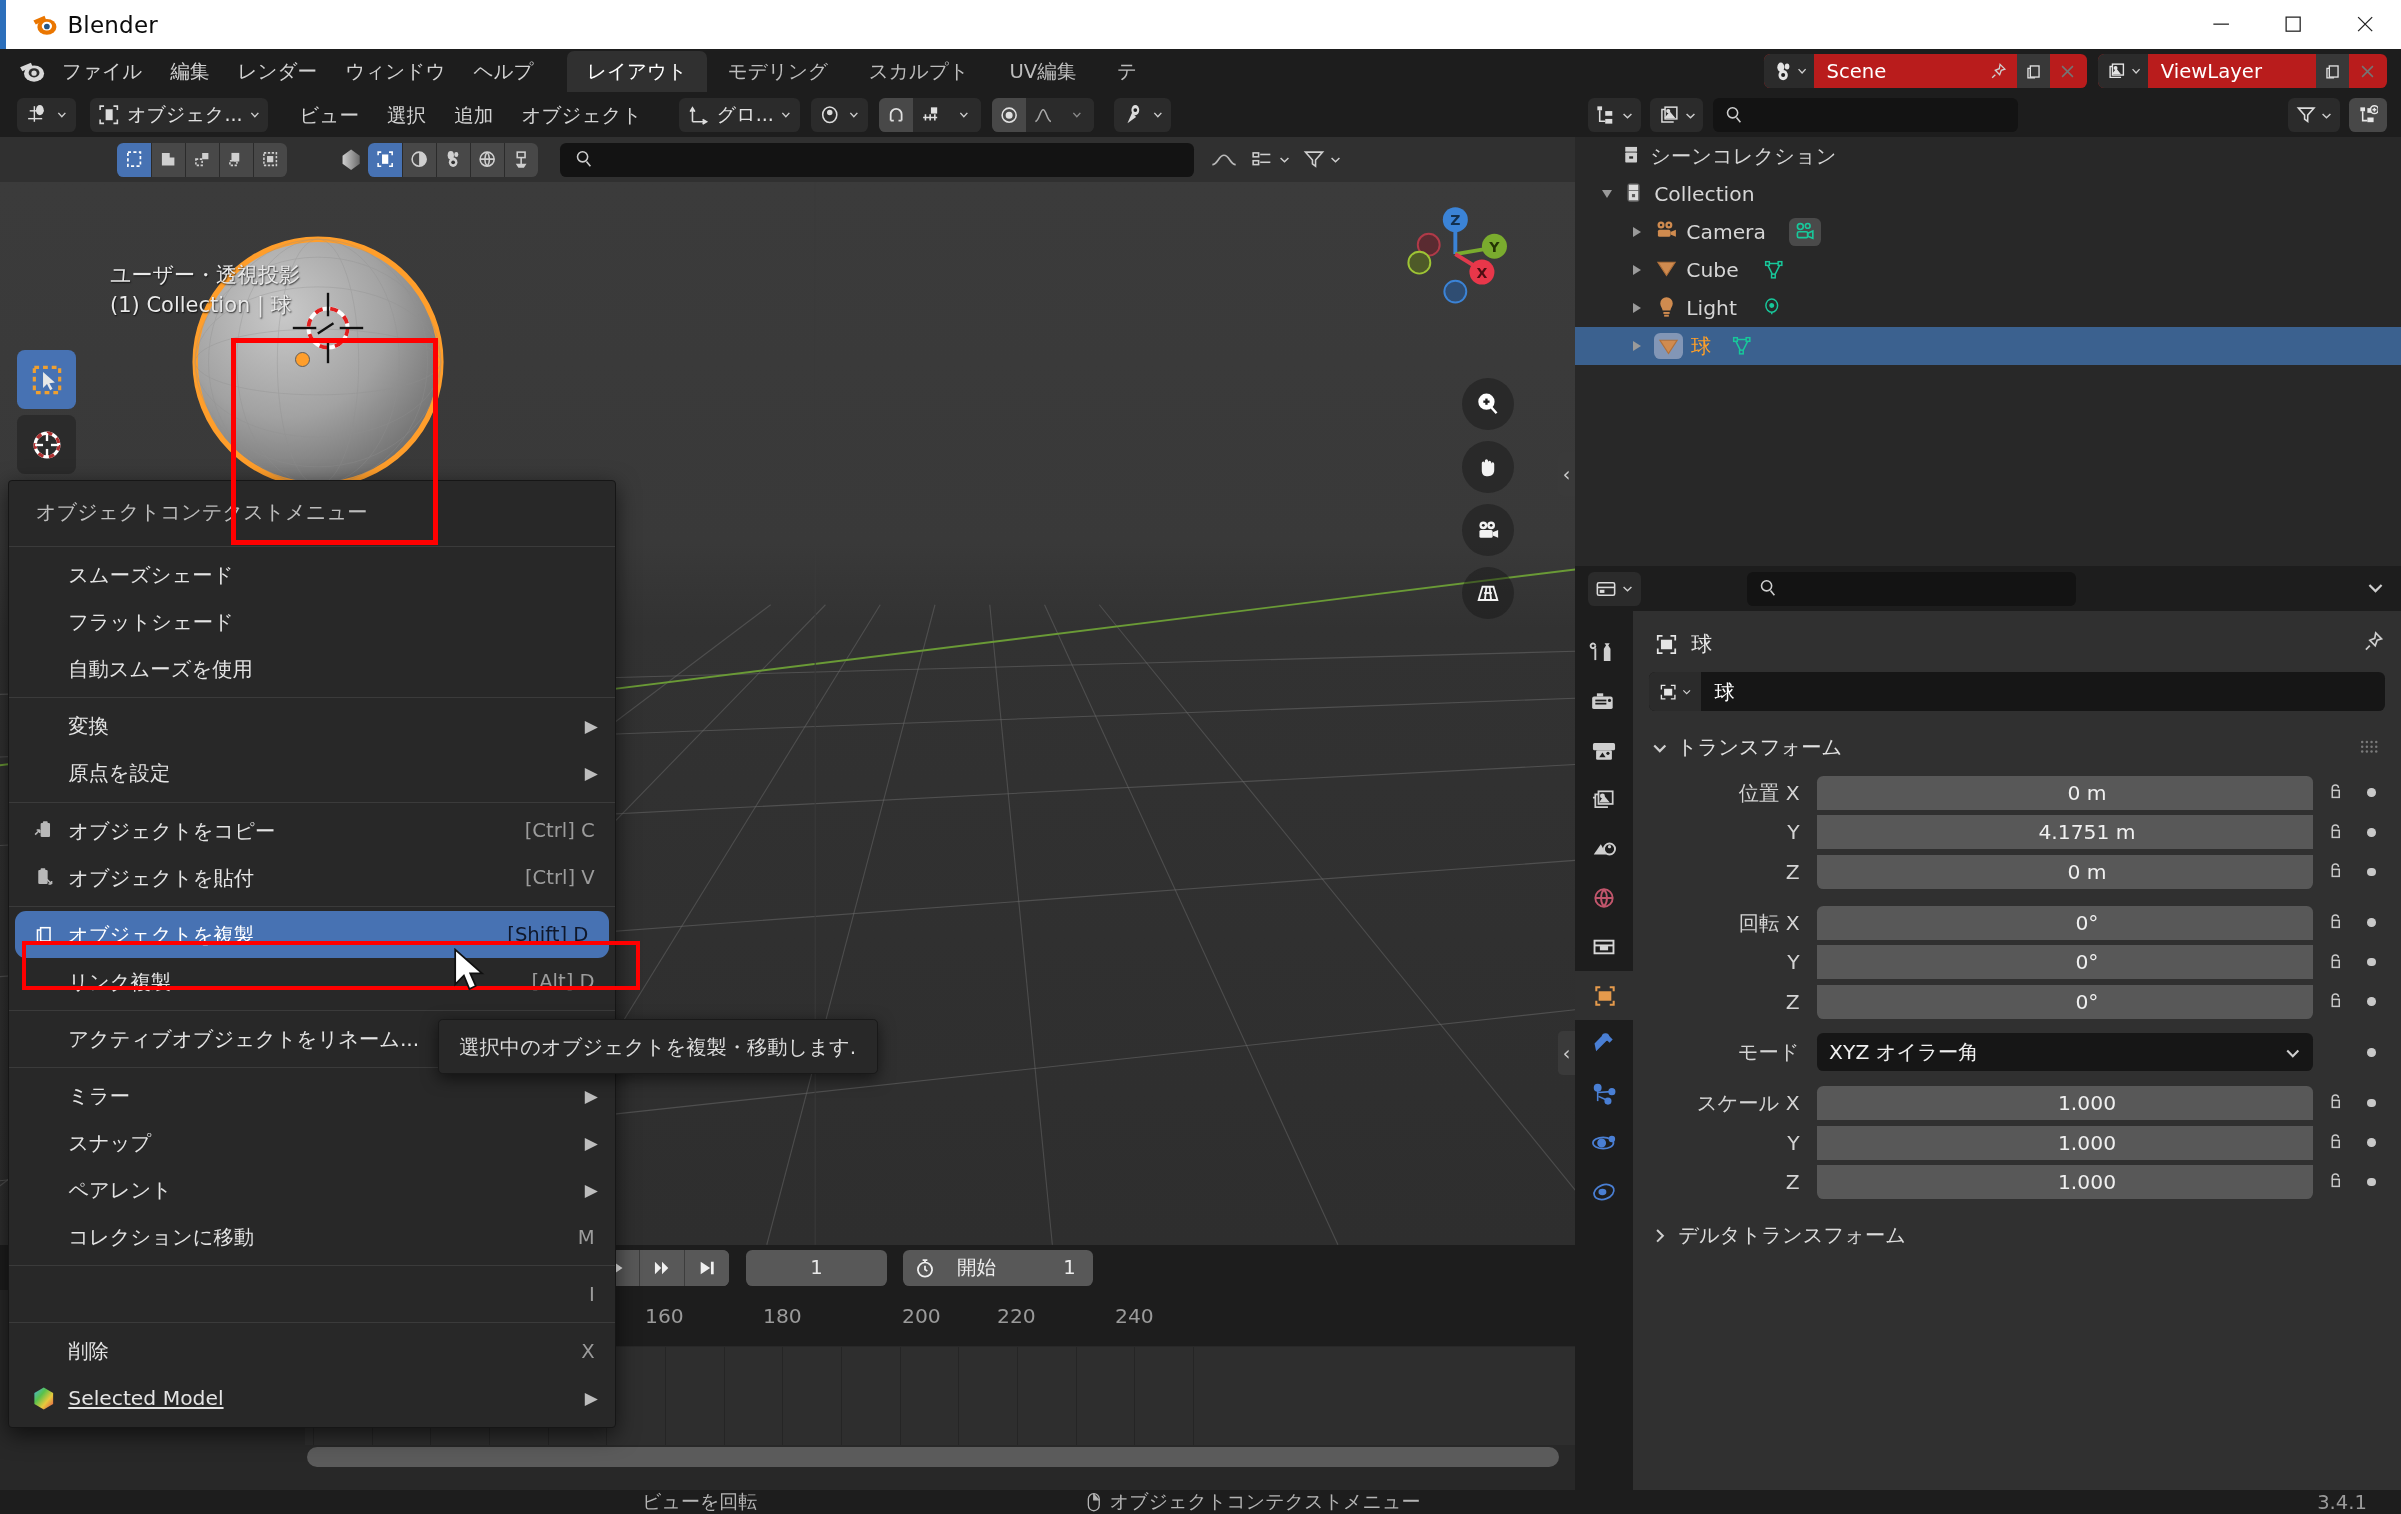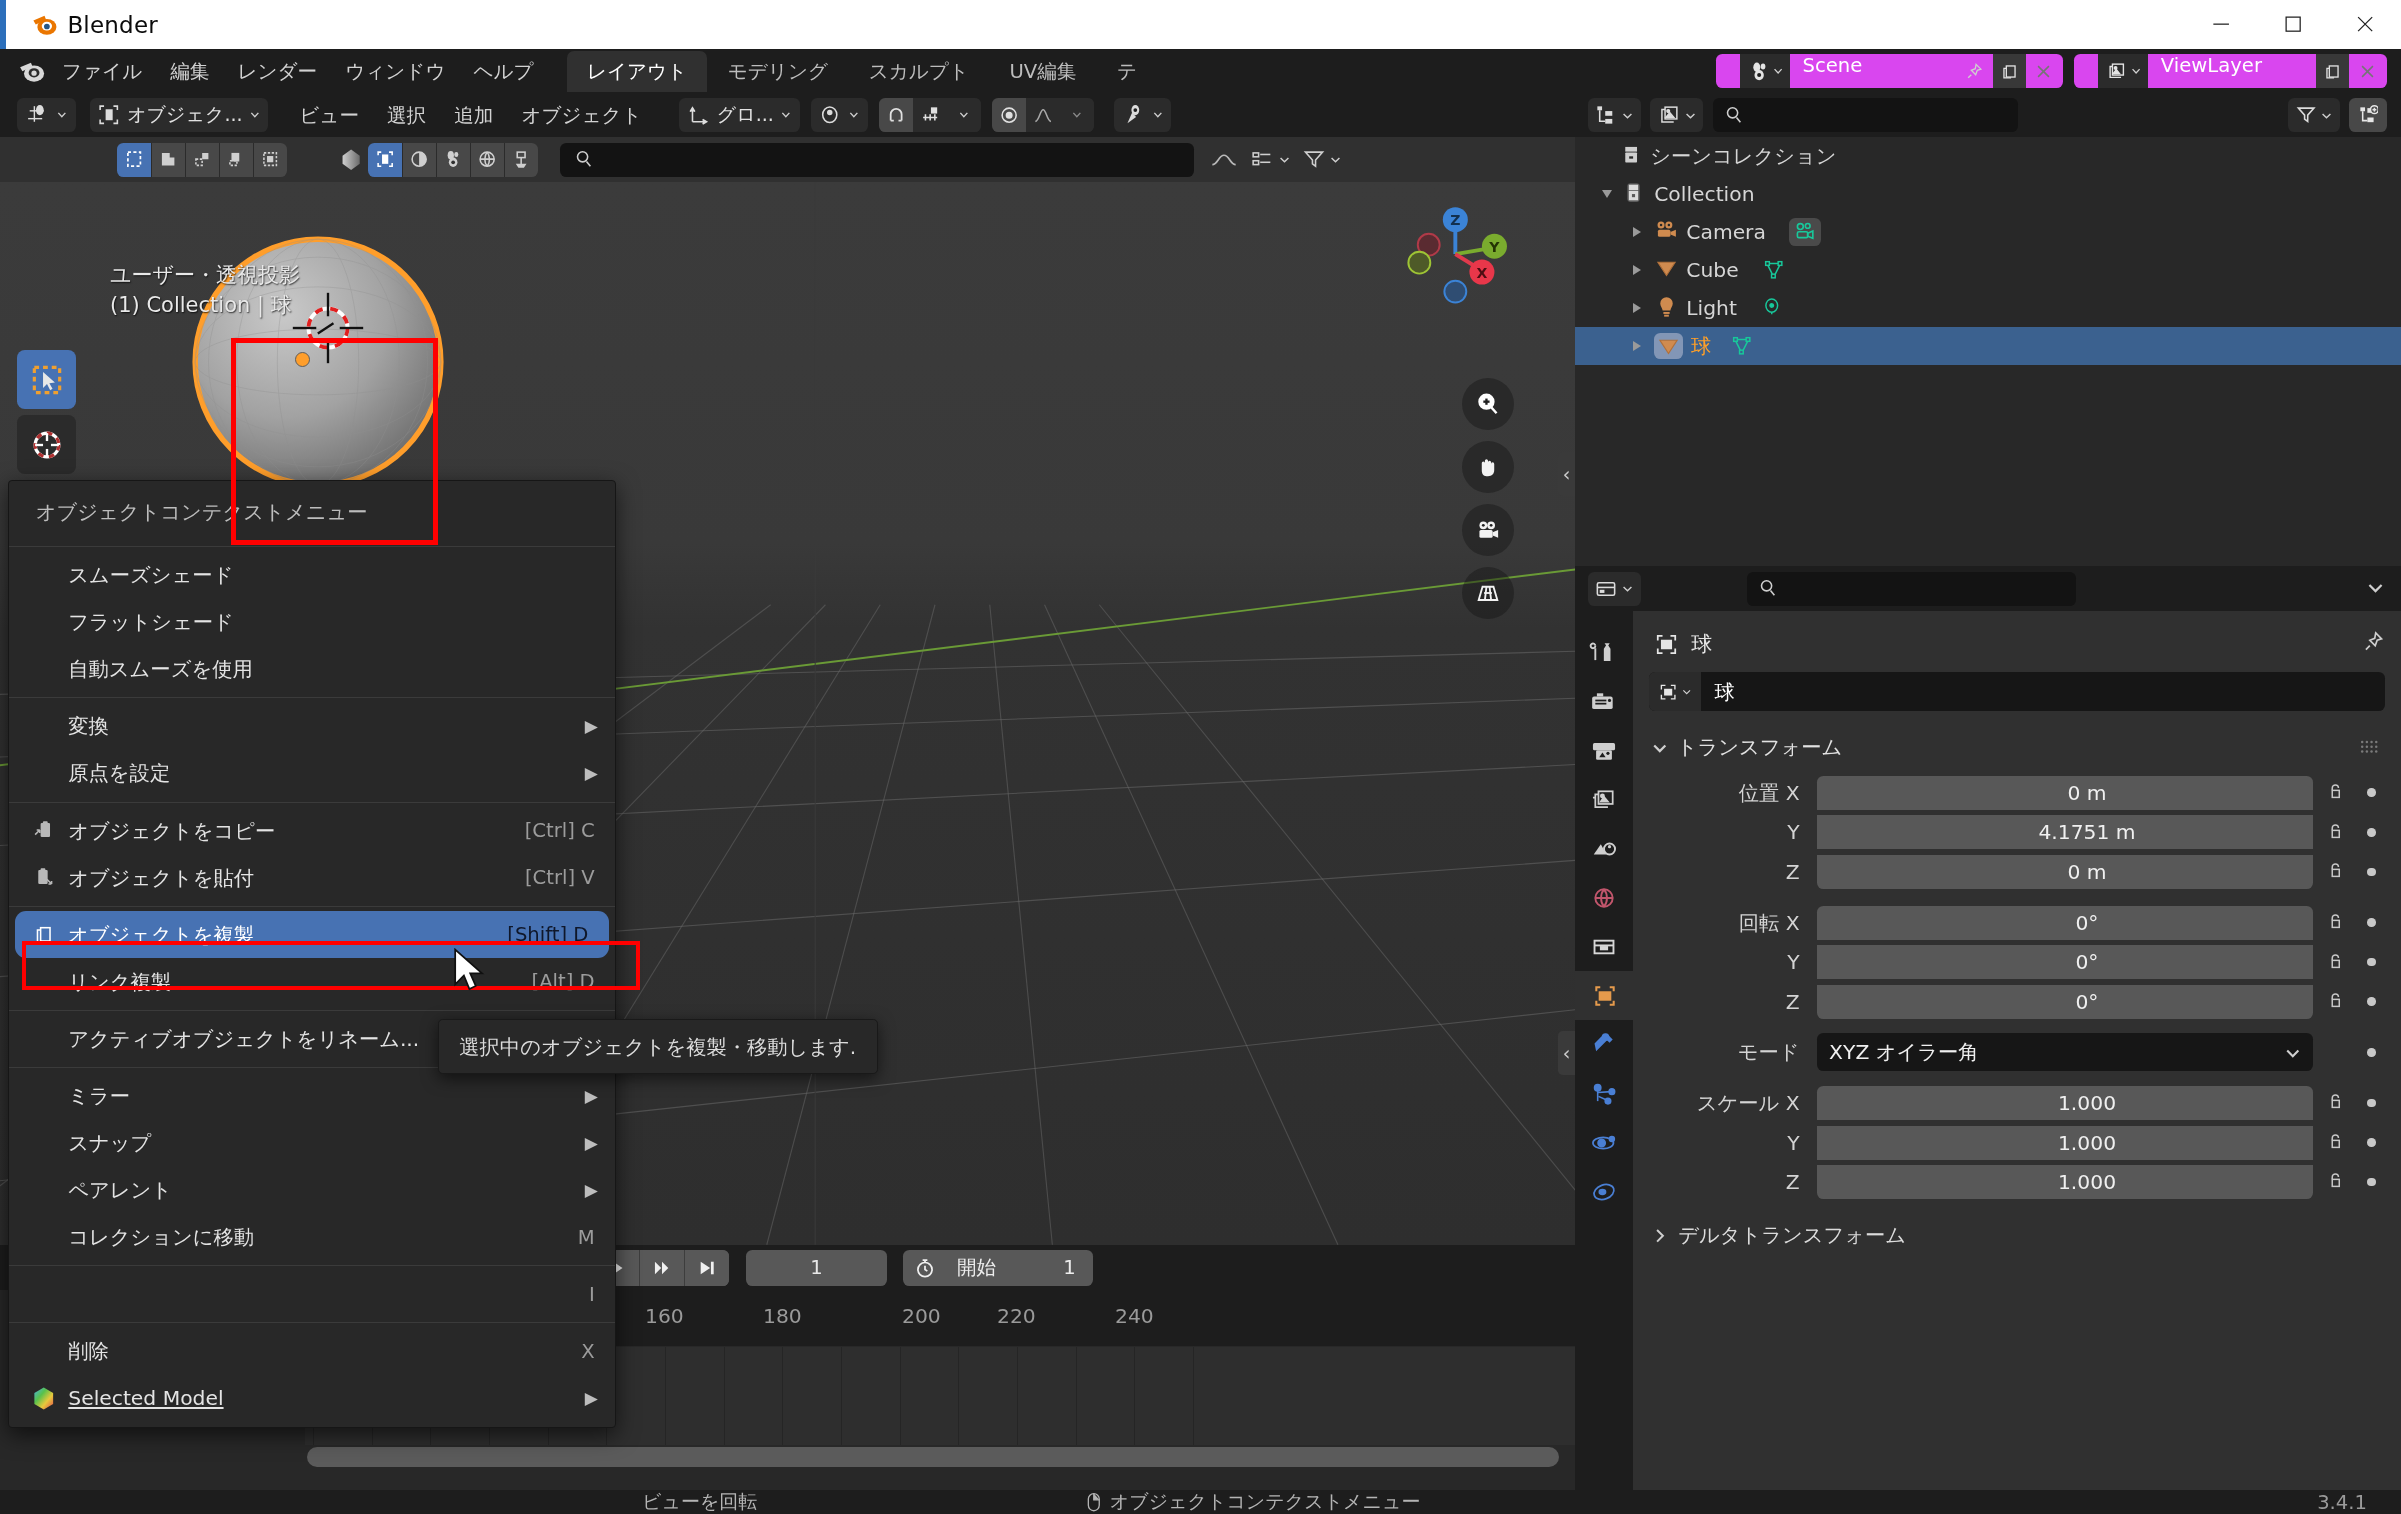--- a/index.html
+++ b/index.html
@@ -35,22 +35,22 @@
   .ws-tabs { display: flex; align-items: center; margin-left: 19px; height: 45px; }
   .ws-tab {
     font-size: 19.6px; color: #bdbdbd; padding: 7px 20.3px; border-radius: 7px 7px 0 0;
     white-space: nowrap;
   }
   .ws-tab.active { background: #303030; color: #ffffff; }
   .ws-tab.clipped { color:#bdbdbd; padding-right:0; overflow:hidden; }
 
   .scene-block { position:absolute; right: 14px; top: 54px; display:flex; align-items:center; gap: 11px;}
   .id-field {
-    display: flex; background: #d946ef; border-radius: 6.3px;
-    height: 34px; overflow: hidden; padding-left: 24px;
+    display: flex; align-items: center; background: #b91c1c; border-radius: 6.3px;
+    height: 34px; overflow: hidden;
   }
   .id-btn {
     background: #2b2b2b; height: 34px; display:flex; align-items:center; gap:3.9px;
     padding: 0 7px 0 8.6px;
   }
   .id-name { color: #ffffff; font-size: 19.6px; padding: 0 12.5px; min-width: 168px;}
   .id-extra { display:flex; align-items:center; gap:1.6px; padding-right:3.1px;}
   .sq-btn { width:33px; height:34px; display:flex;align-items:center;justify-content:center; background:#383838;}
   .sq-btn.flat { background: transparent; }
 

